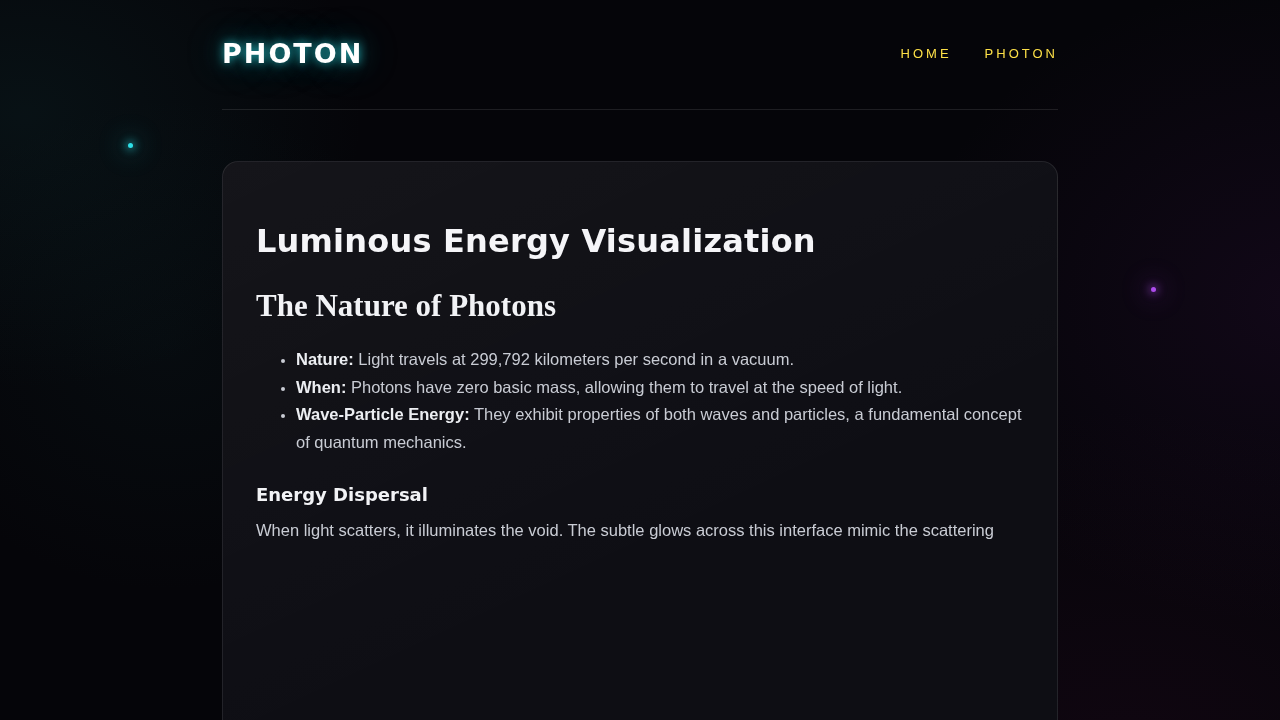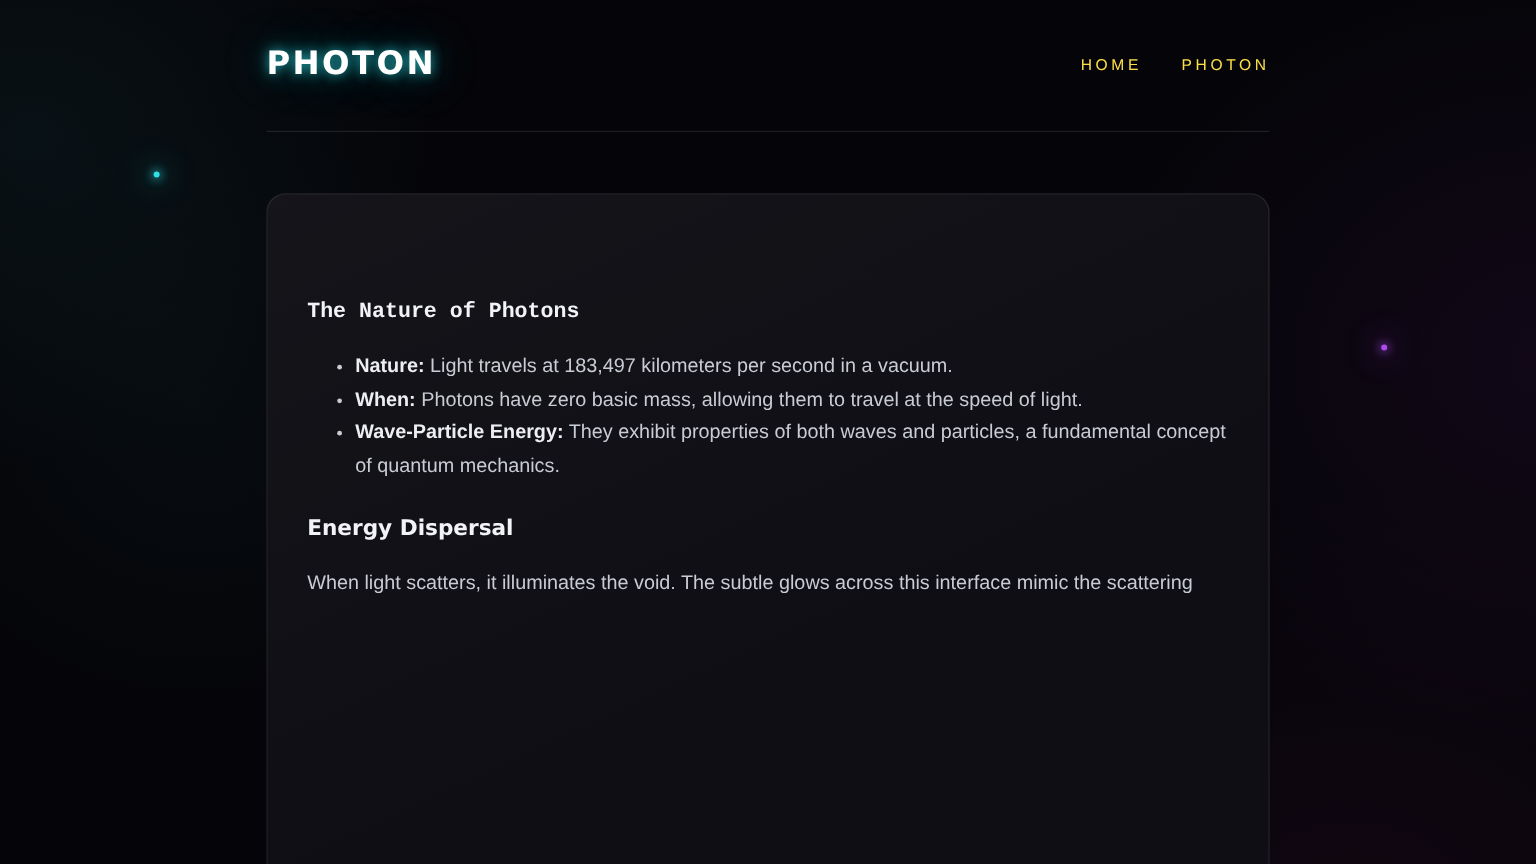--- a/index.html
+++ b/index.html
@@ -63,32 +63,32 @@
 
   h1 {
     font-family: "DejaVu Sans", sans-serif;
     font-size: 32px;
     font-weight: 700;
     letter-spacing: 0.2px;
     color: #f5f5f8;
     margin-bottom: 26px;
   }
   h2 {
-    font-family: Liberation Mono, monospace;
-    font-size: 18px;
+    font-family: Liberation Serif, serif;
+    font-size: 31px;
     font-weight: 700;
     color: #f2f3f6;
     margin: 28px 0 22px 0;
   }
   h3 {
     font-family: "DejaVu Sans", sans-serif;
     font-size: 18px;
     font-weight: 700;
     color: #f2f3f6;
-    margin: 28px 0 22px 0;
+    margin: 28px 0 12px 0;
   }
   p {
     font-size: 16.5px;
     line-height: 27px;
     color: #c9ccd4;
     margin-bottom: 24px;
   }
   p strong, li strong { color: #eceef2; font-weight: 700; }
 
   ul { margin: 16px 0 24px 0; padding-left: 40px; }
@@ -127,27 +127,28 @@
   <header class="site-header">
     <div class="logo">PHOTON</div>
     <nav>
       <a href="#">HOME</a>
       <a href="#">PHOTON</a>
     </nav>
   </header>
 
   <main class="card">
 
+    <h1>Luminous Energy Visualization</h1>
 
 
     <h2>The Nature of Photons</h2>
 
 
     <ul>
-      <li><strong>Nature:</strong><span> Light travels at 183,497 kilometers per second in a vacuum.</span></li>
+      <li><strong>Nature:</strong><span> Light travels at 299,792 kilometers per second in a vacuum.</span></li>
       <li><strong>When:</strong><span> Photons have zero basic mass, allowing them to travel at the speed of light.</span></li>
       <li><strong>Wave-Particle Energy:</strong><span> They exhibit properties of both waves and particles, a fundamental concept of quantum mechanics.</span></li>
     </ul>
 
     <h3>Energy Dispersal</h3>
 
     <p>When light scatters, it illuminates the void. The subtle glows across this interface mimic the scattering</p>
 
   </main>
 

